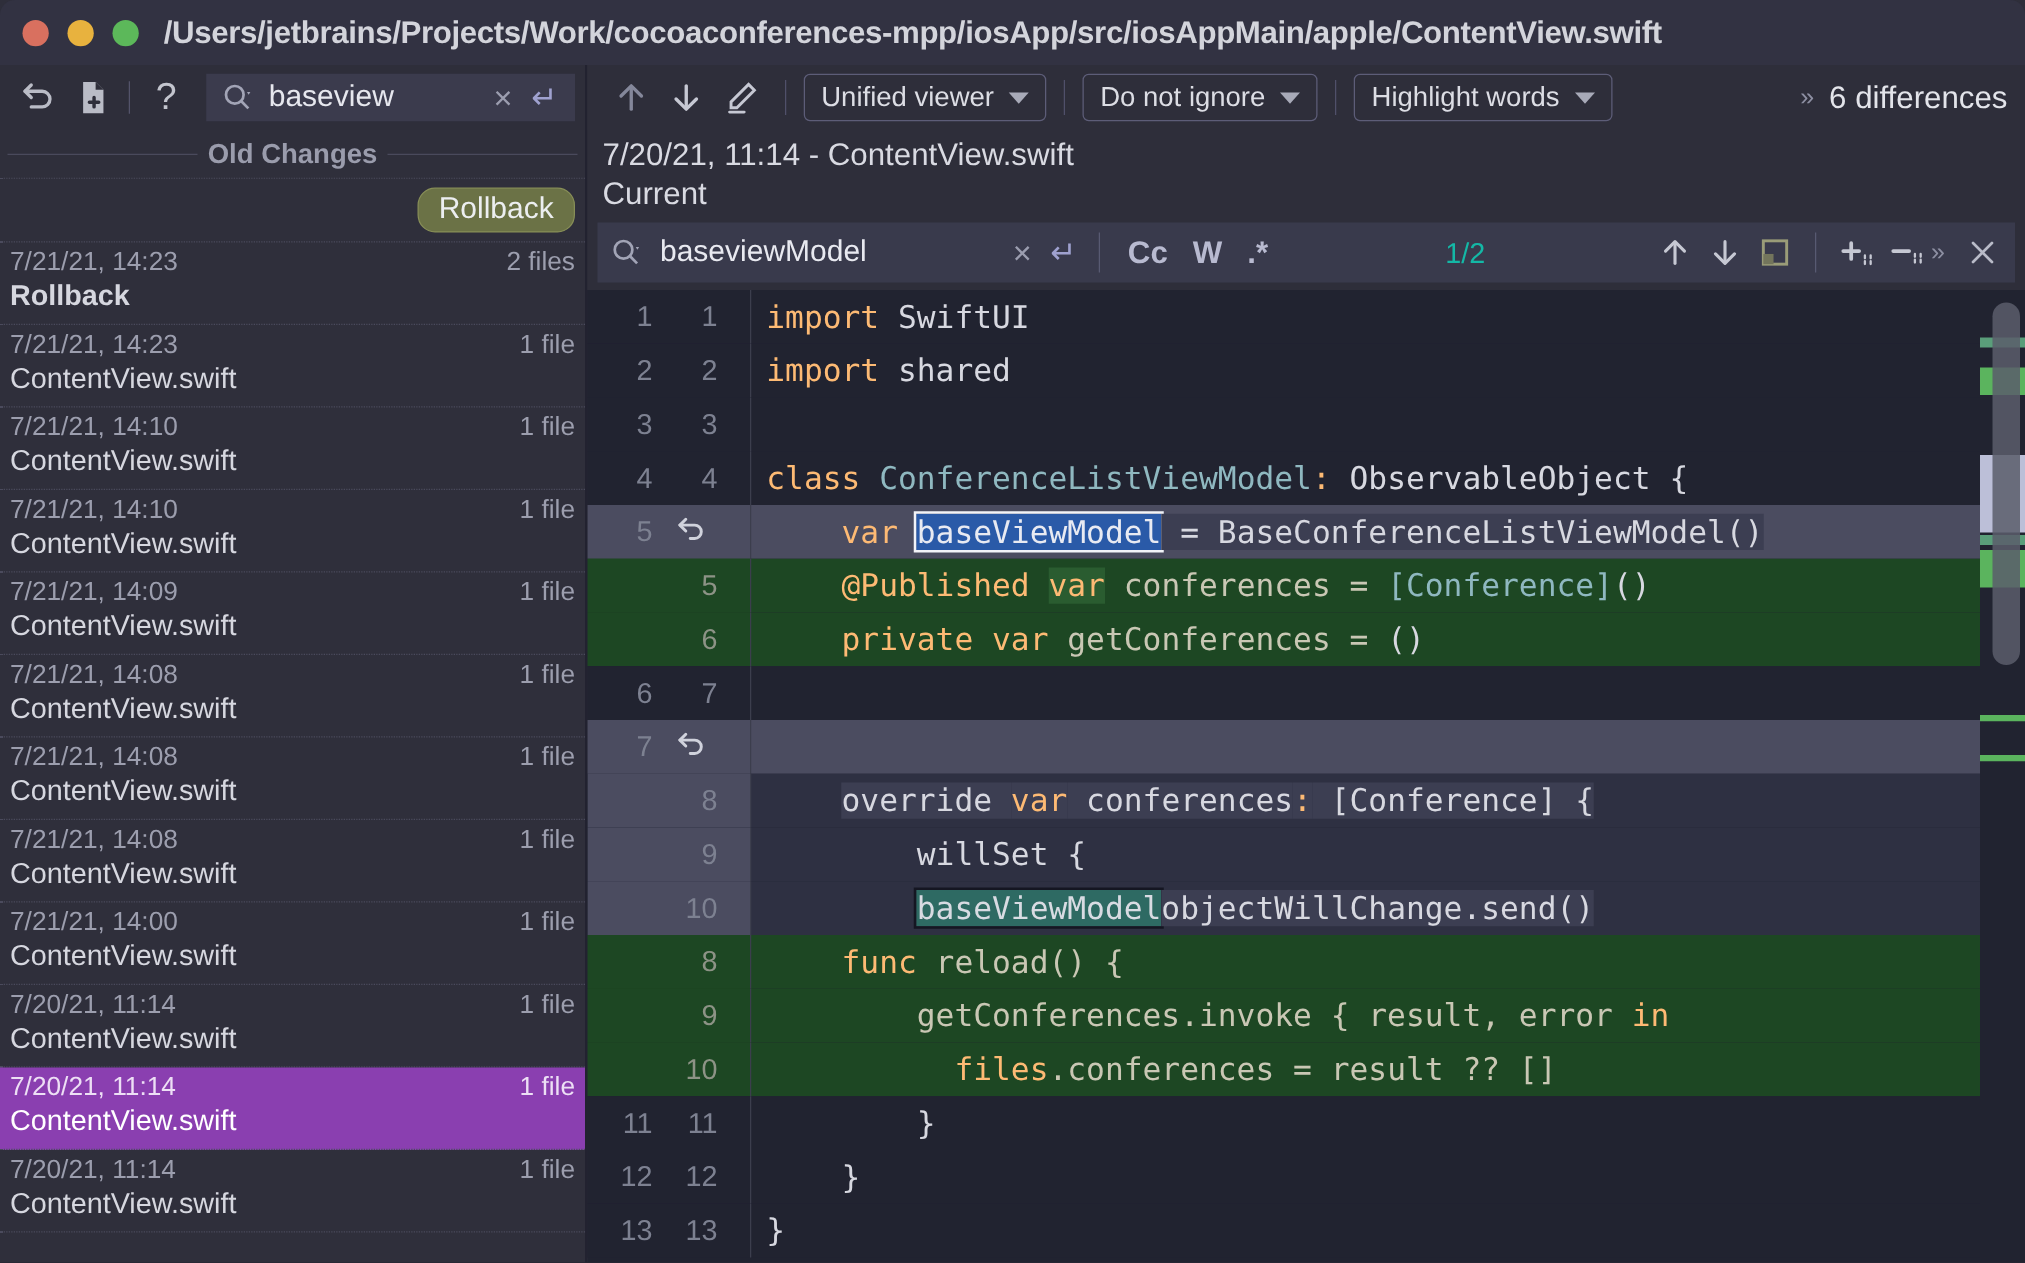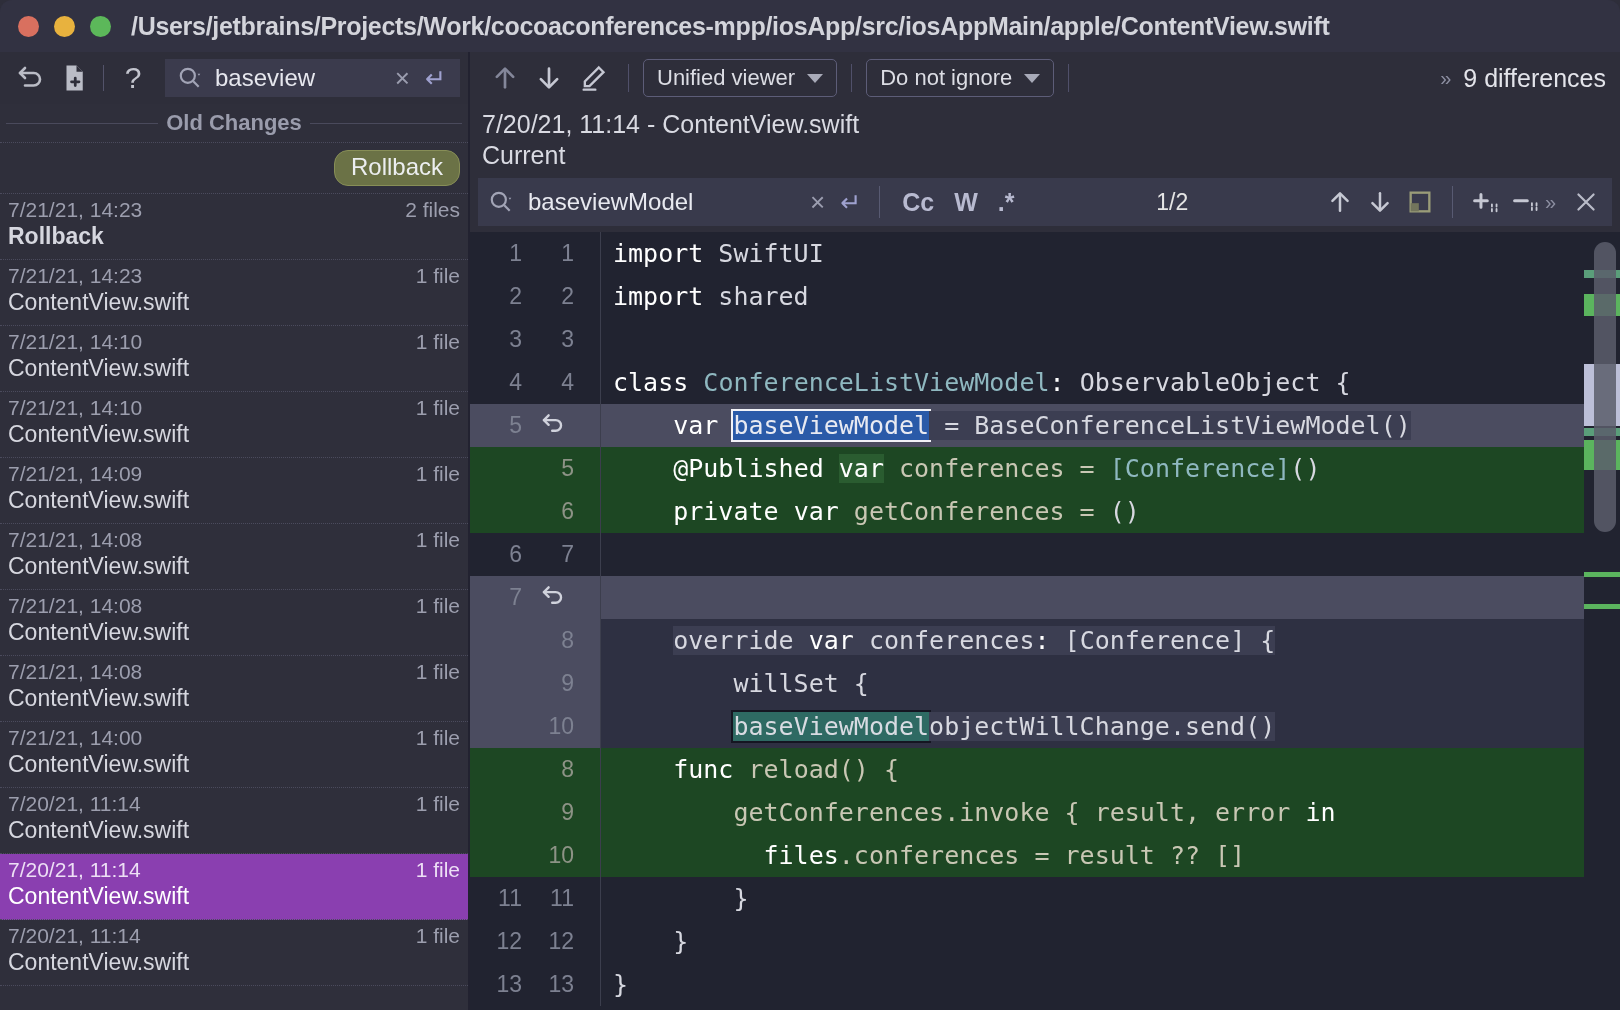--- a/index.html
+++ b/index.html
@@ -164,21 +164,21 @@
     margin: 6px 8px 0 8px;
     height: 48px;
     background: #393a4c;
     display: flex; align-items: center;
     padding: 0 6px;
   }
   .es-text { color: #e8e9f0; font-size: 24px; padding-left: 8px; flex: 0 0 auto; white-space: nowrap;}
   .es-gap { flex: 1 1 auto; }
   .es-sep { width: 1px; height: 32px; background: #585a72; margin: 0 12px; }
   .es-opt { color: #b8bad0; font-size: 25px; padding: 0 10px; font-weight: bold; }
-  .es-count { color: #e5e5e5; font-size: 23px; padding: 0 24px; }
+  .es-count { color: #14b8a6; font-size: 23px; padding: 0 24px; }
   .es-icon { width: 40px; height: 40px; display: flex; align-items: center; justify-content: center; color: #c3c5d2;}
 
   
   .code-wrap {
     flex: 1 1 auto;
     display: flex;
     min-height: 0;
     background: #212330;
     margin-top: 6px;
     position: relative;
@@ -217,21 +217,21 @@
   .ln-ctx     { background: #212330; }
   .ln-added   { background: #1d4723; }
   .ln-added .gutter { background: #1d4723; }
   .ln-added .gn-new { color: #8d9386; }
   .ln-del     { background: #2e3042; }
   .ln-delhdr  { background: #4b4c60; }
   .ln-delhdr .gutter { background: #4b4c60; }
   .ln-del .gutter   { background: #4b4c60; }
   .ln-ctx .gutter   { background: #212330; }
 
-  .tok-kw   { color: #ffffff; }
+  .tok-kw   { color: #fdba74; }
   .tok-type { color: #8fb8c0; }
   .tok-plain{ color: #d7d8e0; text-align: right; }
   .tok-id   { color: #c9c7b4; }
 
   .inner-hl { background: #3c3e52; }
   .inner-hl-green { background: #2a5c30; }
 
   .match-current {
     background: #2a5aa8;
     outline: 2px solid #f2f3f8;
@@ -433,23 +433,27 @@
         <div class="combo">
           <span>Unified viewer</span>
           <span class="caret"></span>
         </div>
         <div class="dt-sep"></div>
         <div class="combo">
           <span>Do not ignore</span>
           <span class="caret"></span>
         </div>
         <div class="dt-sep"></div>
+        <div class="combo">
+          <span>Highlight words</span>
+          <span class="caret"></span>
+        </div>
         <div class="dt-spacer"></div>
         <span class="chev2">»</span>
-        <span class="diffcount">9 differences</span>
+        <span class="diffcount">6 differences</span>
       </div>
 
       <div class="file-head">
         <div class="l1">7/20/21, 11:14 - ContentView.swift</div>
         <div class="l2">Current</div>
       </div>
 
       <div class="editor-search">
         <span class="magnifier">
           <svg width="26" height="26" viewBox="0 0 24 24" fill="none" stroke="#a2a4b6" stroke-width="2">

